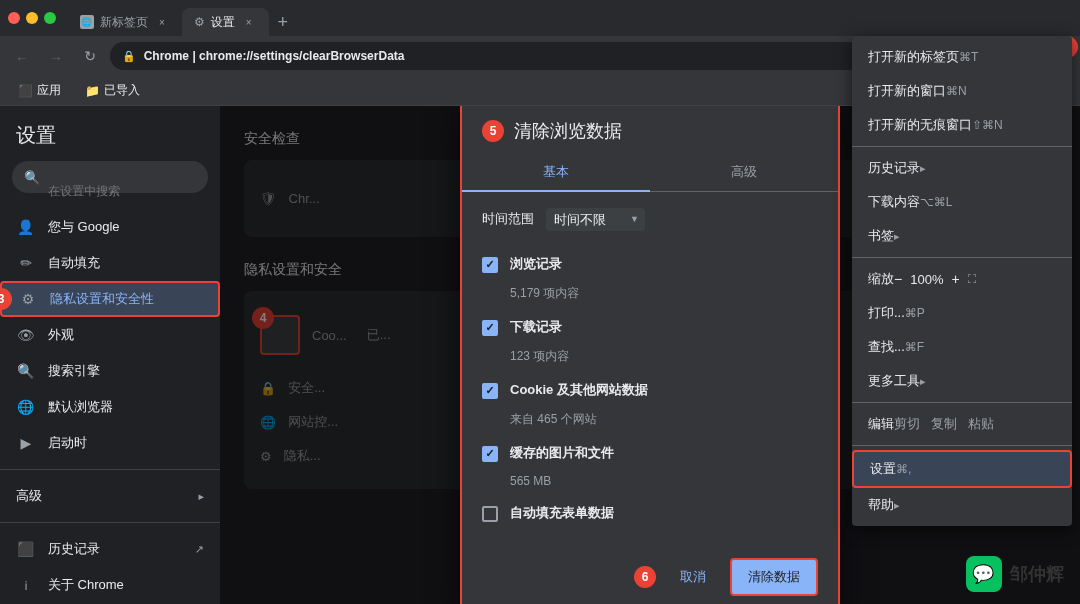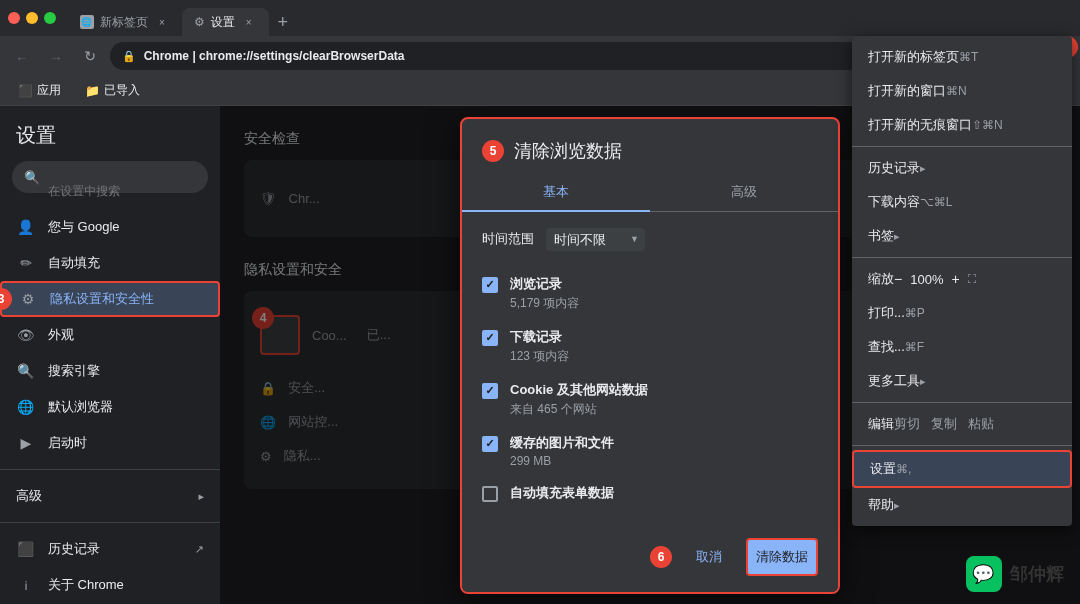--- a/index.html
+++ b/index.html
@@ -75,26 +75,26 @@
     .time-range-select { background: #3c4043; border: none; color: #e8eaed; font-size: 13px; padding: 4px 24px 4px 8px; border-radius: 4px; cursor: pointer; outline: none; appearance: none; -webkit-appearance: none; position: relative; }
     .select-wrapper { position: relative; }
     .select-wrapper::after { content: '▼'; position: absolute; right: 6px; top: 50%; transform: translateY(-50%); font-size: 9px; color: #9aa0a6; pointer-events: none; }
 
     
     .checkbox-item { display: flex; align-items: flex-start; gap: 12px; padding: 8px 0; }
     .checkbox { width: 16px; height: 16px; border-radius: 2px; background: #8ab4f8; display: flex; align-items: center; justify-content: center; flex-shrink: 0; margin-top: 2px; cursor: pointer; }
     .checkbox-unchecked { width: 16px; height: 16px; border-radius: 2px; border: 2px solid #9aa0a6; display: flex; align-items: center; justify-content: center; flex-shrink: 0; margin-top: 2px; cursor: pointer; }
     .checkbox-check { color: #202124; font-size: 11px; font-weight: bold; }
     .checkbox-label { font-size: 13px; color: #e8eaed; font-weight: bold; }
-    .checkbox-sublabel { font-size: 12px; color: #9aa0a6; margin-top: 2px; }
+    .checkbox-sublabel { font-size: 12px; color: #9aa0a6; margin-top: 12px; }
 
     
     .modal-footer { display: flex; justify-content: flex-end; gap: 8px; padding: 12px 20px 16px; background: #35363a; }
     .btn-cancel { background: transparent; border: none; color: #8ab4f8; font-size: 13px; padding: 8px 16px; border-radius: 4px; cursor: pointer; }
-    .btn-clear { background: #8ab4f8; color: #202124; border: none; font-size: 13px; font-weight: 500; padding: 8px 8px; border-radius: 4px; cursor: pointer; border: 2px solid #ea4335; }
+    .btn-clear { background: #8ab4f8; color: #202124; border: none; font-size: 13px; font-weight: 500; padding: 8px 16px; border-radius: 4px; cursor: pointer; border: 2px solid #ea4335; }
 
     
     .context-menu { position: absolute; top: 36px; right: 8px; background: #35363a; border-radius: 4px; box-shadow: 0 4px 16px rgba(0,0,0,0.6); width: 220px; padding: 4px 0; z-index: 20; }
     .menu-item { display: flex; align-items: center; padding: 8px 16px; font-size: 13px; color: #e8eaed; cursor: pointer; justify-content: flex-start; }
     .menu-item.highlight { background: #394457; border: 2px solid #ea4335; border-radius: 4px; }
     .menu-shortcut { color: #9aa0a6; font-size: 12px; }
     .menu-arrow { color: #9aa0a6; font-size: 11px; }
     .menu-divider { height: 1px; background: #5f6368; margin: 4px 0; }
 
     
@@ -332,21 +332,21 @@
                 <div class="checkbox-label">Cookie 及其他网站数据</div>
                 <div class="checkbox-sublabel">来自 465 个网站</div>
               </div>
             </div>
             <div class="checkbox-item">
               <div class="checkbox">
                 <span class="checkbox-check">✓</span>
               </div>
               <div>
                 <div class="checkbox-label">缓存的图片和文件</div>
-                <div class="checkbox-sublabel">299 MB</div>
+                <div class="checkbox-sublabel">565 MB</div>
               </div>
             </div>
             <div class="checkbox-item">
               <div class="checkbox-unchecked"></div>
               <div>
                 <div class="checkbox-label">自动填充表单数据</div>
               </div>
             </div>
           </div>
           <div class="modal-footer">

